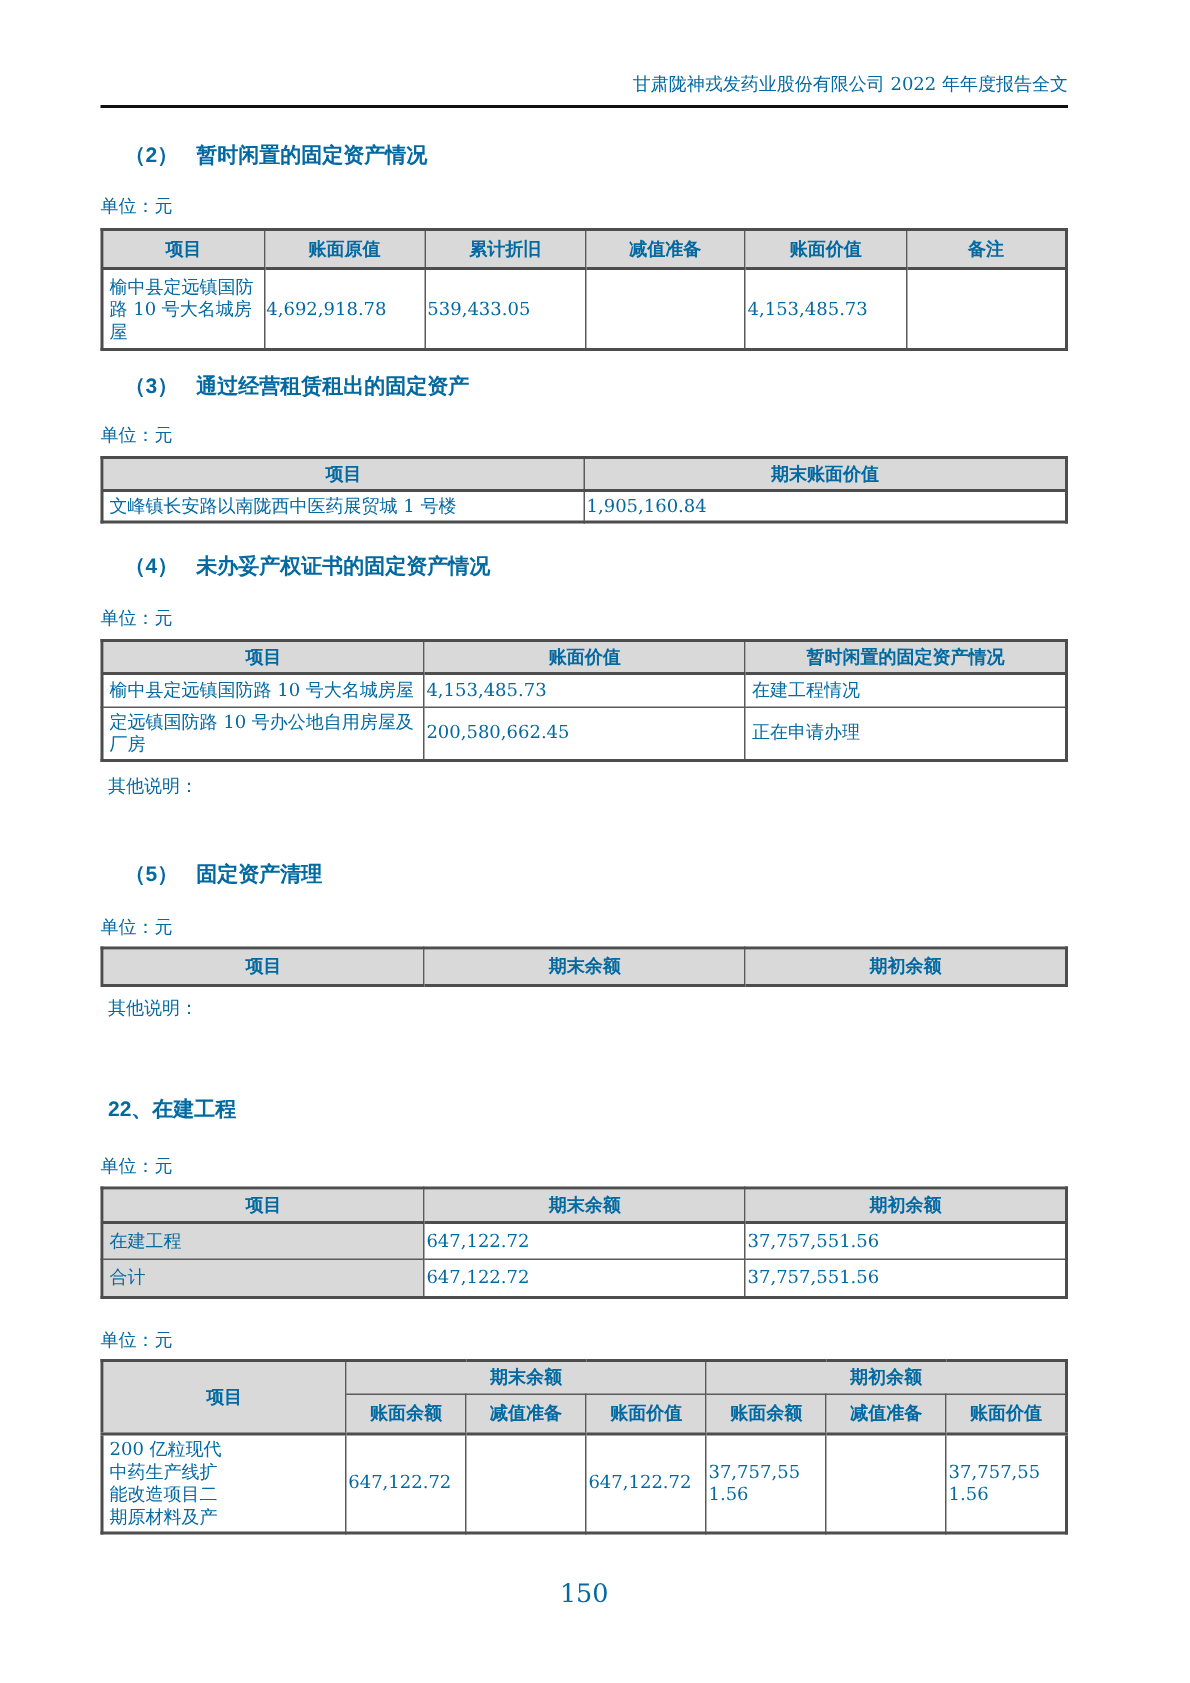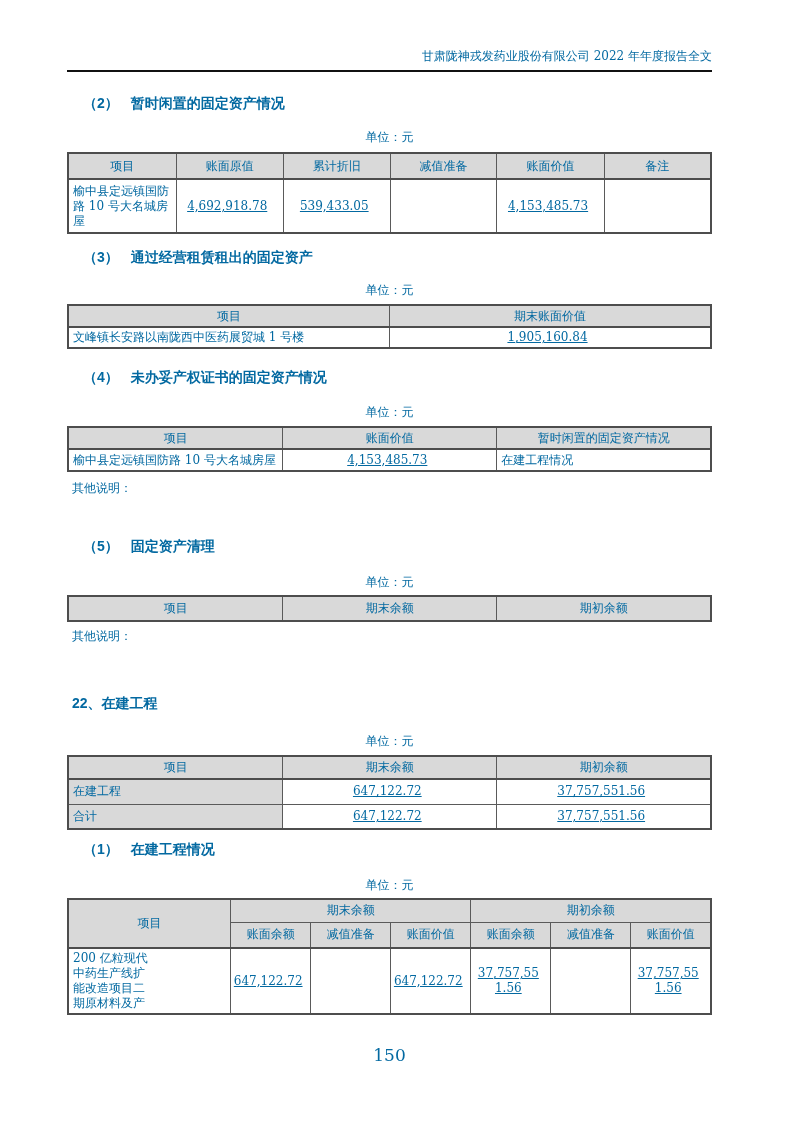--- a/index.html
+++ b/index.html
@@ -23,21 +23,21 @@
   .sec-heading{
     font-family:"Liberation Sans","DejaVu Sans",sans-serif;
     font-weight:bold;
     font-size:14px;
     line-height:17px;
     padding-left:16px;
   }
   .sec-heading.toplevel{padding-left:5px;}
   .sec-num{margin-right:12px;}
   .unit-line{
-    text-align:center;
+    text-align:left;
     font-size:12px;
     line-height:15px;
   }
   .notes{
     font-size:12px;
     line-height:15px;
     padding-left:5px;
   }
   table.tbl{
     width:100%;
@@ -48,27 +48,27 @@
   }
   .tbl th,.tbl td{
     border:1px solid #5a5a5a;
     overflow:hidden;
     vertical-align:middle;
     line-height:1.25;
     padding:1px 4px;
   }
   .tbl th{
     background:#d9d9d9;
-    font-weight:normal;
+    font-weight:bold;
     text-align:center;
     border-bottom:2px solid #4d4d4d;
   }
   .tbl th.grp{border-bottom:1px solid #5a5a5a;}
   td.txt{text-align:left;padding:2px 4px;}
-  td.num{text-align:center;padding:2px 6px 2px 1px;word-break:break-all;text-decoration:underline;}
+  td.num{text-align:left;padding:2px 6px 2px 1px;word-break:break-all;}
   td.shade{background:#d9d9d9;}
   .narrow{display:inline-block;max-width:80px;text-align:left;}
   .rh18{height:18px}.rh22{height:22px}.rh23{height:23px}.rh25{height:25px}
   .rh26{height:26px}.rh29{height:29px}.rh54{height:54px}.rh58{height:58px}
   .page-num{
     text-align:center;
     font-size:17px;
     margin-top:30px;
   }
 </style>
@@ -149,20 +149,25 @@
         <tr class="rh22">
       <th>项目</th>
       <th>账面价值</th>
       <th>暂时闲置的固定资产情况</th>
     </tr>
     <tr class="rh22">
       <td class="txt">榆中县定远镇国防路 10 号大名城房屋</td>
       <td class="num">4,153,485.73</td>
       <td class="txt">在建工程情况</td>
     </tr>
+    <tr class="rh29">
+      <td class="txt">定远镇国防路 10 号办公地自用房屋及厂房</td>
+      <td class="num">200,580,662.45</td>
+      <td class="txt">正在申请办理</td>
+    </tr>
   </tbody>
     </table>
   <div class="notes" style="margin-top:9px">其他说明：</div>
 
   <div class="sec-heading" style="margin-top:42px">
     <span class="sec-num">（5）</span><span>固定资产清理</span>
   </div>
   <div class="unit-line" style="margin:20px 0 5px">单位：元</div>
   <table class="tbl">
     <colgroup>
@@ -202,23 +207,20 @@
       <td class="num">37,757,551.56</td>
     </tr>
     <tr class="rh25">
       <td class="txt shade">合计</td>
       <td class="num">647,122.72</td>
       <td class="num">37,757,551.56</td>
     </tr>
   </tbody>
     </table>
 
-  <div class="sec-heading" style="margin-top:11px">
-    <span class="sec-num">（1）</span><span>在建工程情况</span>
-  </div>
   <div class="unit-line" style="margin:20px 0 5px">单位：元</div>
   <table class="tbl">
     <colgroup>
       <col style="width:25.3%">
         <col style="width:12.45%">
         <col style="width:12.45%">
         <col style="width:12.45%">
         <col style="width:12.45%">
         <col style="width:12.45%">
         <col style="width:12.45%">

